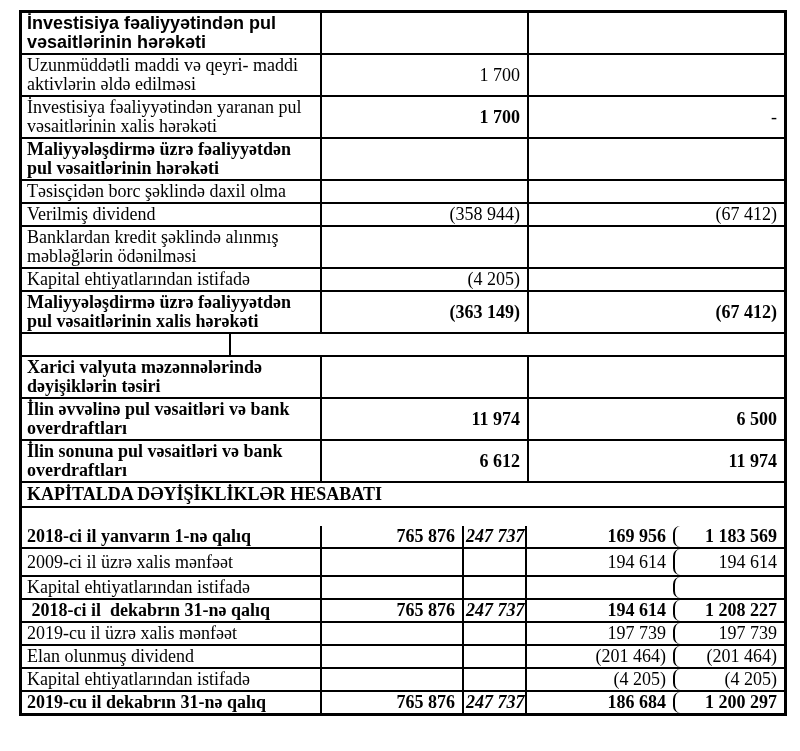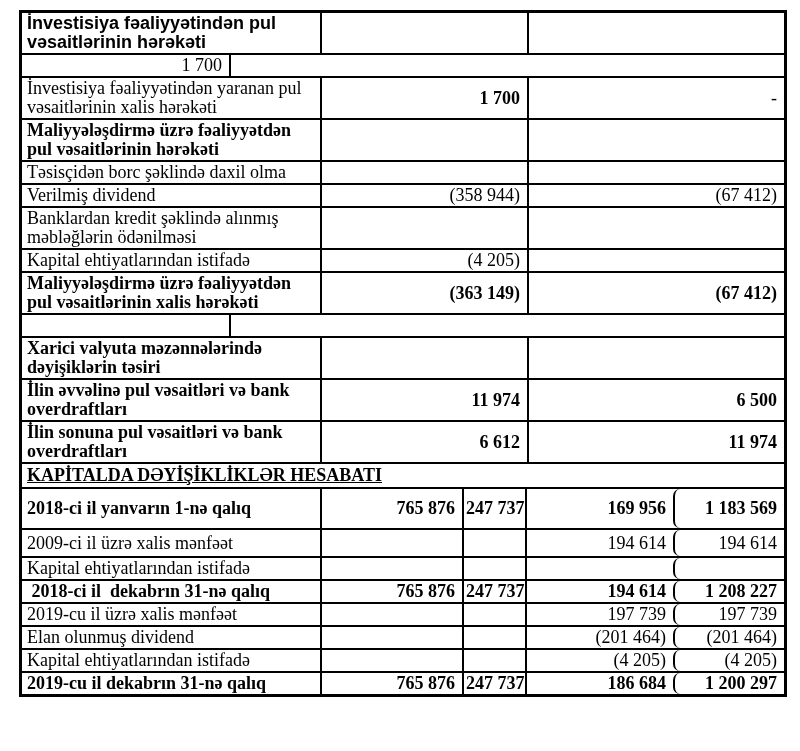--- a/index.html
+++ b/index.html
@@ -61,47 +61,48 @@
   }
   .bold { font-weight: bold; }
   .sans { font-family: "Liberation Sans", "DejaVu Sans", sans-serif; }
 
   
   .cf-c1 { width: 207px; flex: none; }
   .cf-c2 { flex: 1; }
 
   
   .eq-c1 { width: 142px; flex: none; }
-  .eq-c2 { width: 63px;  flex: none; padding-right: 4px; }
+  .eq-c2 { width: 63px;  flex: none; padding-right: 4px; font-style: italic; }
   .eq-c3 { width: 148px; flex: none; }
   .eq-c4 { flex: 1; border-radius: 7px; }
 
   
   .span-row .cell {
     flex: 1;
     padding: 2px 4px 2px 5px;
   }
-  .span-row { min-height: 23px; text-decoration: underline; }
-
-  
-  #equity-rows .row:nth-child(1) { min-height: 39px; }
+  .span-row { min-height: 23px; }
+
+  
+  #equity-rows .row:nth-child(1) { min-height: 39px; align-items: flex-end; }
   #equity-rows .row:nth-child(2) { min-height: 26px; }
 </style>
 </head>
 <body>
 
 <div class="sheet">
   <div class="fin-table">
     <div id="cashflow-rows">
         <div class="row">
           <div class="cell label-cell bold sans">İnvestisiya fəaliyyətindən pul vəsaitlərinin hərəkəti</div>
           <div class="cell num cf-c1"></div>
           <div class="cell num cf-c2"></div>
         </div>
         <div class="row">
+          <div class="cell label-cell">Uzunmüddətli maddi və qeyri- maddi aktivlərin əldə edilməsi</div>
           <div class="cell num cf-c1">1 700</div>
           <div class="cell num cf-c2"></div>
         </div>
         <div class="row">
           <div class="cell label-cell">İnvestisiya fəaliyyətindən yaranan pul vəsaitlərinin xalis hərəkəti</div>
           <div class="cell num cf-c1 bold">1 700</div>
           <div class="cell num cf-c2">-</div>
         </div>
         <div class="row">
           <div class="cell label-cell bold">Maliyyələşdirmə üzrə fəaliyyətdən pul vəsaitlərinin hərəkəti</div>

